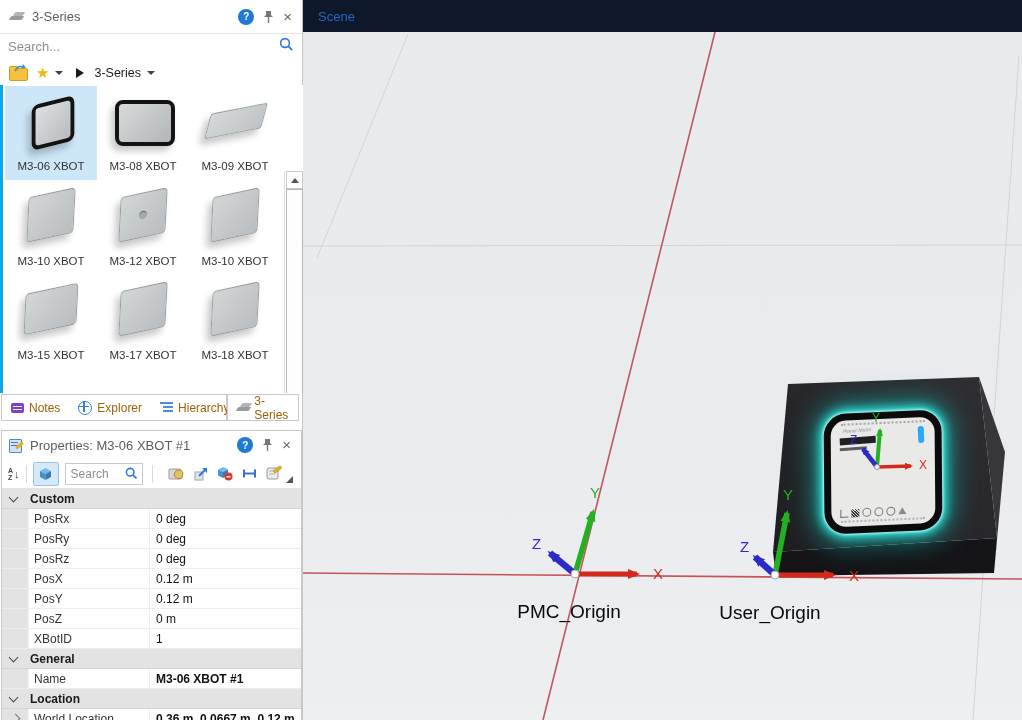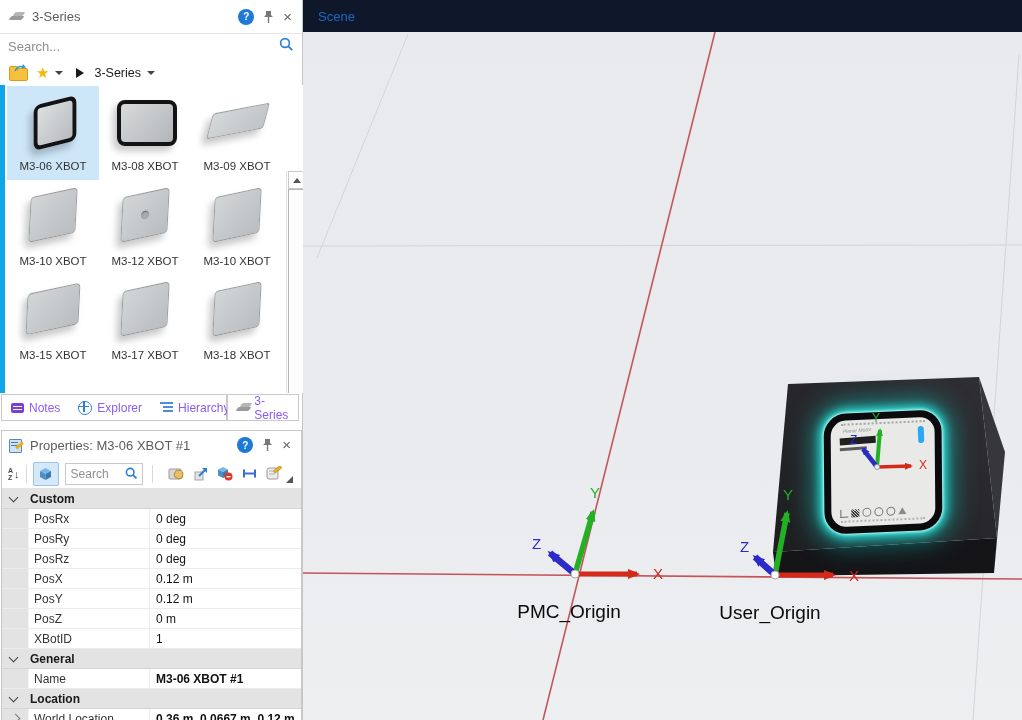--- a/index.html
+++ b/index.html
@@ -36,21 +36,21 @@
   .folder-ico svg{position:absolute;left:5px;top:-2px;}
   .star-ico{color:#f2b90d;font-size:15px;margin-left:8px;line-height:15px;}
   .caret{width:0;height:0;border-left:4px solid transparent;border-right:4px solid transparent;border-top:4px solid #444;}
   .caret.m1{margin-left:6px;}
   .play-ico{width:0;height:0;border-top:5px solid transparent;border-bottom:5px solid transparent;border-left:8px solid #1a1a1a;margin-left:13px;}
   .crumb{font-size:12.5px;color:#1a1a1a;margin-left:10px;}
   .crumb-caret{margin-left:6px;}
 
   
   .thumb-area{position:absolute;left:0;top:85px;width:302px;height:308px;background:#fff;overflow:hidden;
-              border-left:5px solid #0ea5e9;}
+              border-left:3px solid #0ea5e9;}
   .cell{position:absolute;width:92px;height:94px;display:flex;flex-direction:column;align-items:center;}
   .cell.sel{background:#cde6f8;}
   .cell .art{position:relative;width:92px;height:72px;}
   .cell .lbl{font-size:11.5px;color:#333;margin-top:2px;}
   .tile{position:absolute;left:50%;top:50%;box-shadow:-4px 5px 7px rgba(0,0,0,.22);}
   .t-darksm{width:36px;height:36px;margin:-21px 0 0 -20px;background:linear-gradient(135deg,#dddfe0,#b8bcbe);
             border:4px solid #131313;border-radius:7px;transform:rotate(-14deg) skewX(-14deg);}
   .t-darklg{width:52px;height:38px;margin:-22px 0 0 -28px;background:linear-gradient(135deg,#d8dadb,#b2b6b8);
             border:4px solid #131313;border-radius:8px;transform:rotate(-12deg) skewX(-16deeg);}
   .t-flat{width:56px;height:22px;margin:-13px 0 0 -28px;background:linear-gradient(135deg,#d5d8d9,#bfc3c5);
@@ -67,21 +67,21 @@
   .sc-btn{position:absolute;left:1px;width:15px;height:16px;border:1px solid #c9c9c9;background:#fff;
           display:flex;align-items:center;justify-content:center;}
   .sc-up{top:0;}
   .tri-up{width:0;height:0;border-left:4px solid transparent;border-right:4px solid transparent;border-bottom:5px solid #555;}
   .sc-thumb{position:absolute;left:1px;top:18px;width:15px;height:212px;border:1px solid #b5b5b5;background:#fdfdfd;}
 
   
   .tabbox{position:absolute;top:394px;height:25px;border:1px solid #c9c9c9;background:#fff;display:flex;align-items:center;}
   .tabbox1{left:1px;width:224px;}
   .tabbox2{left:227px;width:70px;}
-  .dtab{display:flex;align-items:center;gap:5px;font-size:12px;color:#8b5cf6;padding:0 9px;height:100%;}
+  .dtab{display:flex;align-items:center;gap:5px;font-size:12px;color:#a16207;padding:0 9px;height:100%;}
   .notes-ico{width:13px;height:10px;background:#7b3fd4;border-radius:2px;position:relative;}
   .notes-ico:after{content:"";position:absolute;left:2px;top:3px;width:9px;height:1.5px;background:#fff;box-shadow:0 3px 0 #fff;}
   .globe-ico{width:12px;height:12px;border:1.6px solid #2f7fd6;border-radius:50%;position:relative;}
   .globe-ico:after{content:"";position:absolute;left:-1px;top:4px;width:11px;height:1.4px;background:#2f7fd6;}
   .globe-ico:before{content:"";position:absolute;left:4px;top:-1px;width:1.4px;height:11px;background:#2f7fd6;}
   .hier-ico{width:13px;height:11px;position:relative;}
   .hier-ico i{position:absolute;height:2px;background:#4a90d9;}
   .hier-ico i:nth-child(1){left:0;top:0;width:13px;}
   .hier-ico i:nth-child(2){left:3px;top:4px;width:10px;}
   .hier-ico i:nth-child(3){left:3px;top:8px;width:10px;}

